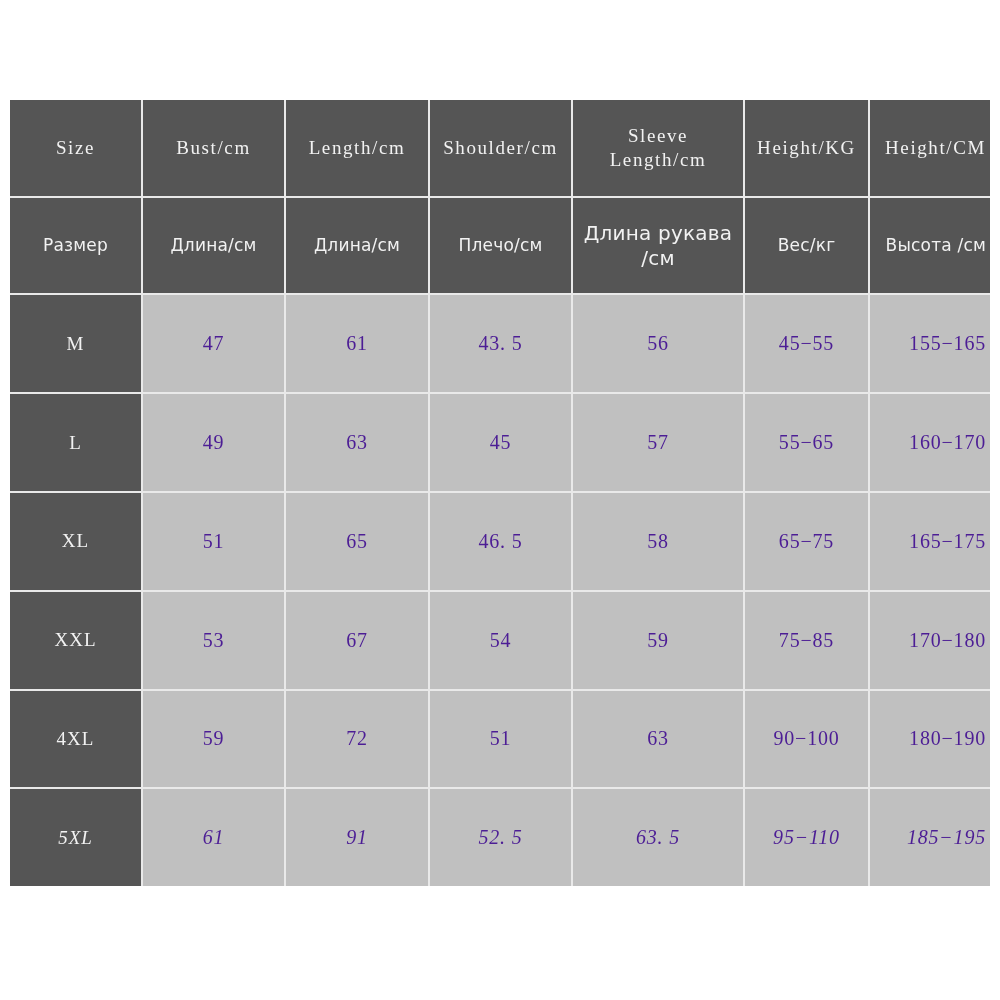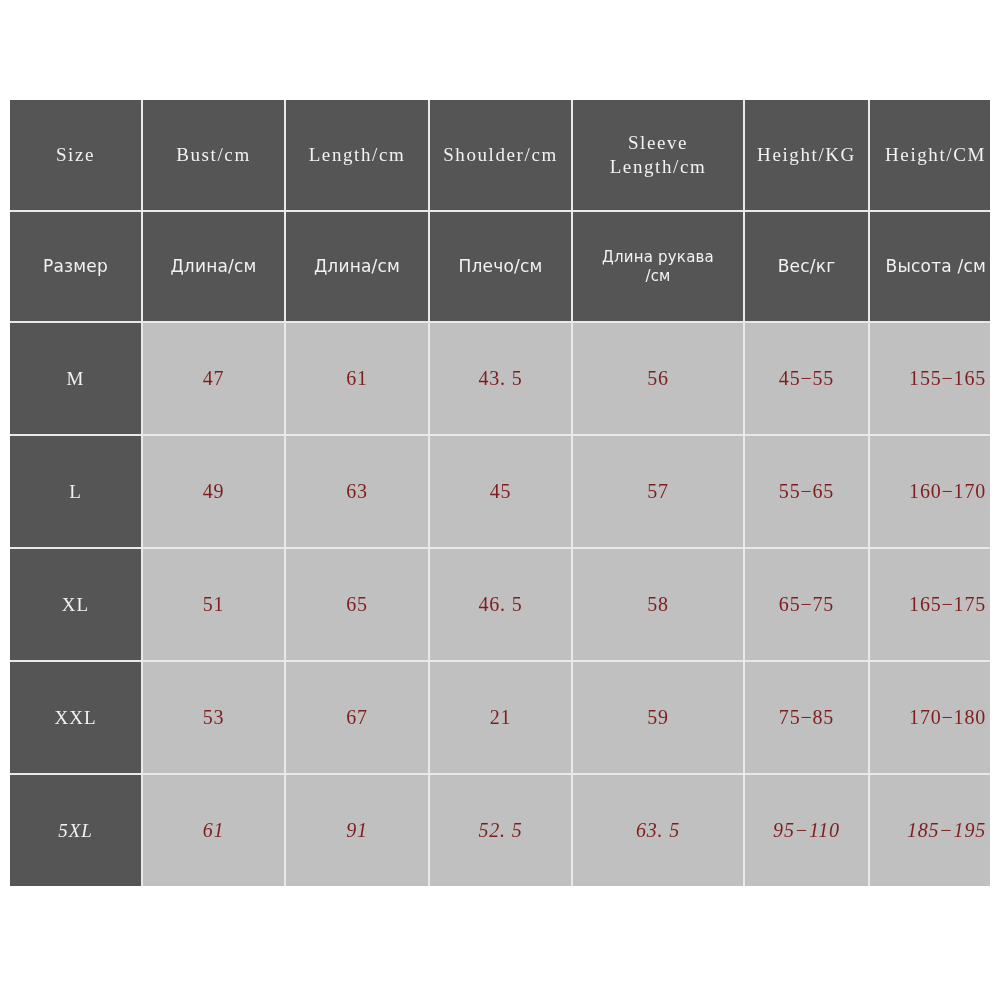--- a/index.html
+++ b/index.html
@@ -50,40 +50,40 @@
   .row-data    td { height: 87px; }
 
   
   .cell-dark {
     background: #555555;
     color: #f2f2f2;
   }
   
   .cell-light {
     background: #c0c0c0;
-    color: #7f1d1d;
+    color: #4c1d95;
   }
 
   
   .row-head-en .cell-dark {
     font-family: "Liberation Serif", serif;
     font-size: 19px;
     letter-spacing: 1.6px;
     font-weight: 400;
   }
 
   
   .row-head-ru .cell-dark {
     font-family: "DejaVu Sans", sans-serif;
     font-size: 17px;
     font-weight: 400;
     letter-spacing: 0.2px;
   }
   .row-head-ru .sleeve-ru {
-    font-size: 15px;
+    font-size: 20px;
   }
 
   
   .row-data .cell-dark {
     font-family: "Liberation Serif", serif;
     font-size: 19px;
     letter-spacing: 1px;
   }
 
   
@@ -159,27 +159,36 @@
       <td class="cell-light">46. 5</td>
       <td class="cell-light">58</td>
       <td class="cell-light">65−75</td>
       <td class="cell-light">165−175</td>
     </tr>
 
     <tr class="row-data">
       <td class="cell-dark">XXL</td>
       <td class="cell-light">53</td>
       <td class="cell-light">67</td>
-      <td class="cell-light">21</td>
+      <td class="cell-light">54</td>
       <td class="cell-light">59</td>
       <td class="cell-light">75−85</td>
       <td class="cell-light">170−180</td>
     </tr>
 
 
+    <tr class="row-data">
+      <td class="cell-dark">4XL</td>
+      <td class="cell-light">59</td>
+      <td class="cell-light">72</td>
+      <td class="cell-light">51</td>
+      <td class="cell-light">63</td>
+      <td class="cell-light">90−100</td>
+      <td class="cell-light">180−190</td>
+    </tr>
 
     <tr class="row-data">
       <td class="cell-dark">5XL</td>
       <td class="cell-light">61</td>
       <td class="cell-light">91</td>
       <td class="cell-light">52. 5</td>
       <td class="cell-light">63. 5</td>
       <td class="cell-light">95−110</td>
       <td class="cell-light">185−195</td>
     </tr>

